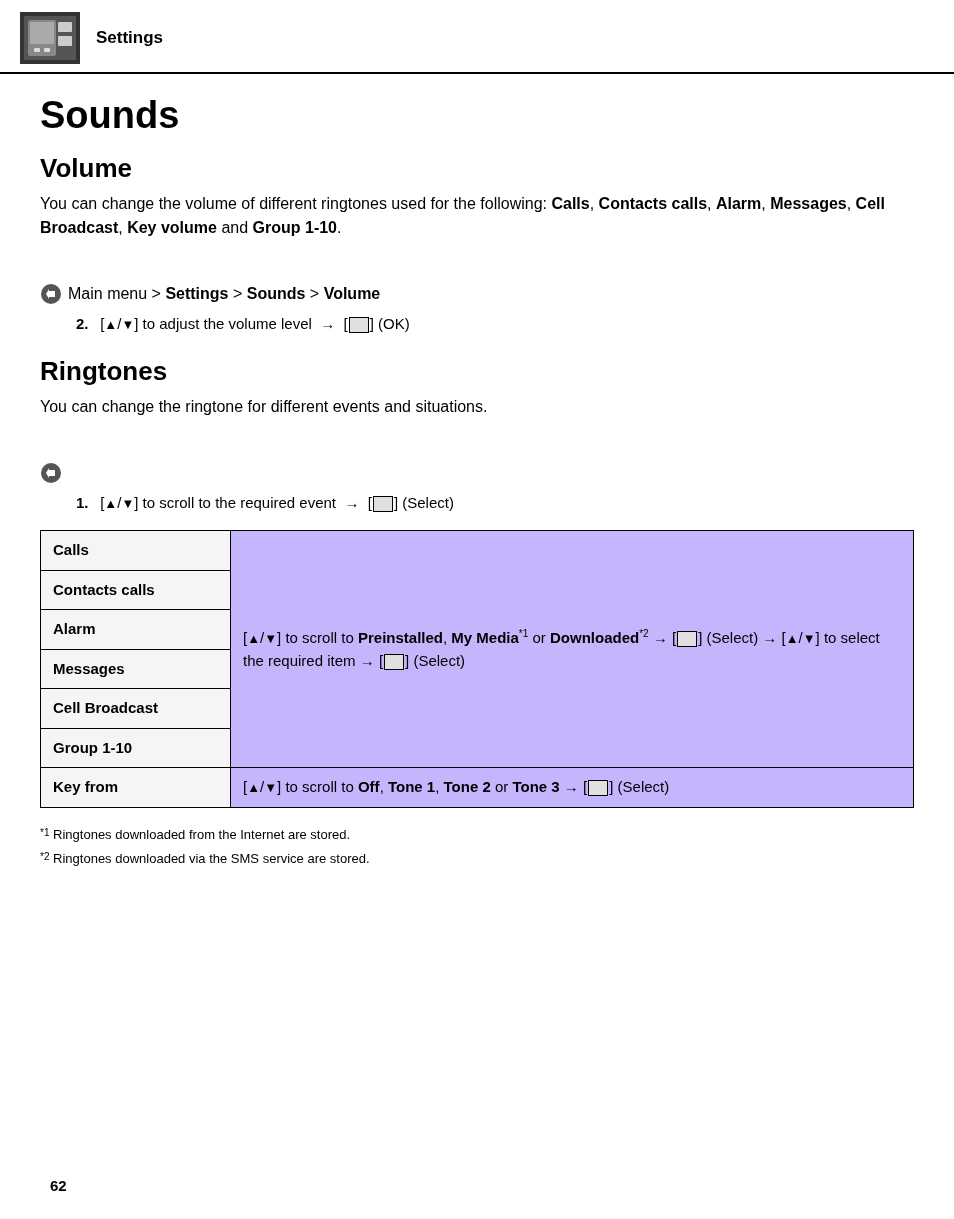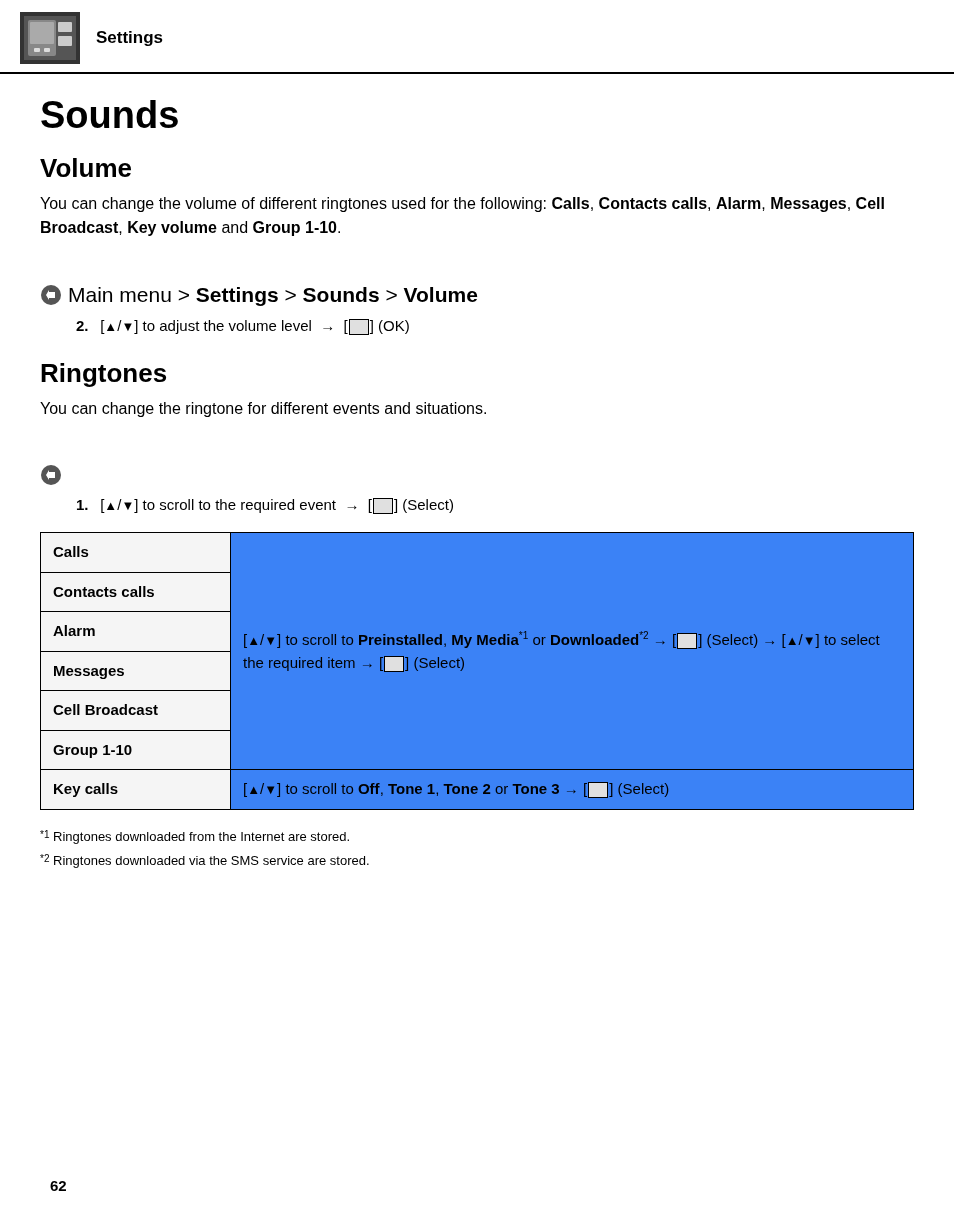--- a/index.html
+++ b/index.html
@@ -67,21 +67,21 @@
     .section-desc {
       font-size: 16px;
       line-height: 1.5;
       margin-bottom: 8px;
     }
 
     .menu-path {
       display: flex;
       align-items: center;
       margin-bottom: 8px;
-      font-size: 21px;
+      font-size: 16px;
       margin-top: 43px;
     }
 
     .menu-path .arrow-icon {
       display: inline-block;
       width: 22px;
       height: 22px;
       margin-right: 6px;
       flex-shrink: 0;
     }
@@ -135,21 +135,21 @@
       line-height: 1.5;
     }
 
     .ringtones-table .col-label {
       width: 190px;
       font-weight: bold;
       background: #f5f5f5;
     }
 
     .ringtones-table .col-desc {
-      background: #3b82f6;
+      background: #c4b5fd;
     }
 
     
     .footnotes {
       font-size: 13px;
       margin-top: 12px;
       line-height: 1.7;
     }
 
     .footnotes .fn-line {
@@ -263,21 +263,21 @@
         <tr>
           <td class="col-label">Messages</td>
         </tr>
         <tr>
           <td class="col-label">Cell Broadcast</td>
         </tr>
         <tr>
           <td class="col-label">Group 1-10</td>
         </tr>
         <tr>
-          <td class="col-label">Key calls</td>
+          <td class="col-label">Key from</td>
           <td class="col-desc">
             [<span class="arrow-ud">▲</span>/<span class="arrow-ud">▼</span>] to scroll to <strong>Off</strong>, <strong>Tone 1</strong>, <strong>Tone 2</strong> or <strong>Tone 3</strong> → [<span class="btn-icon"></span>]
             (Select)
           </td>
         </tr>
       </tbody>
     </table>
 
     <div class="footnotes">
       <div class="fn-line">

